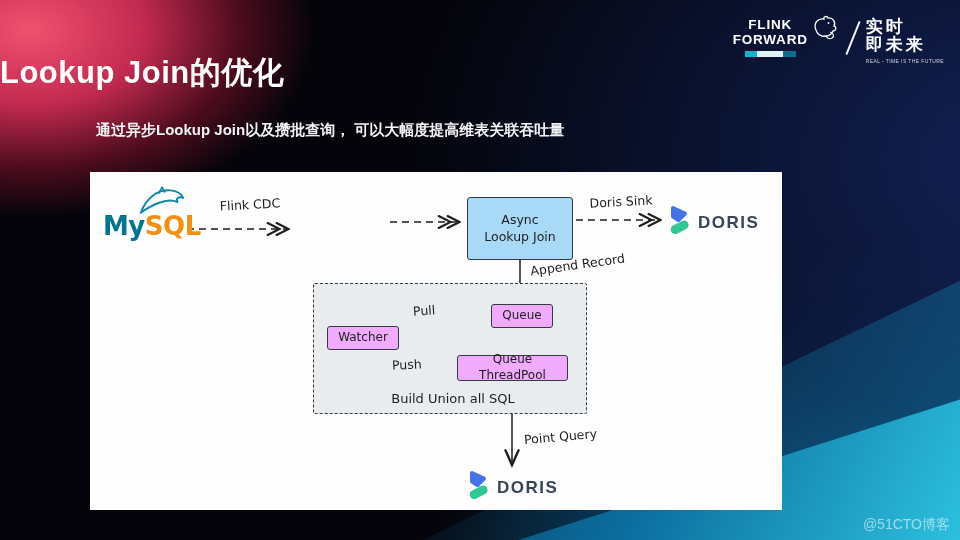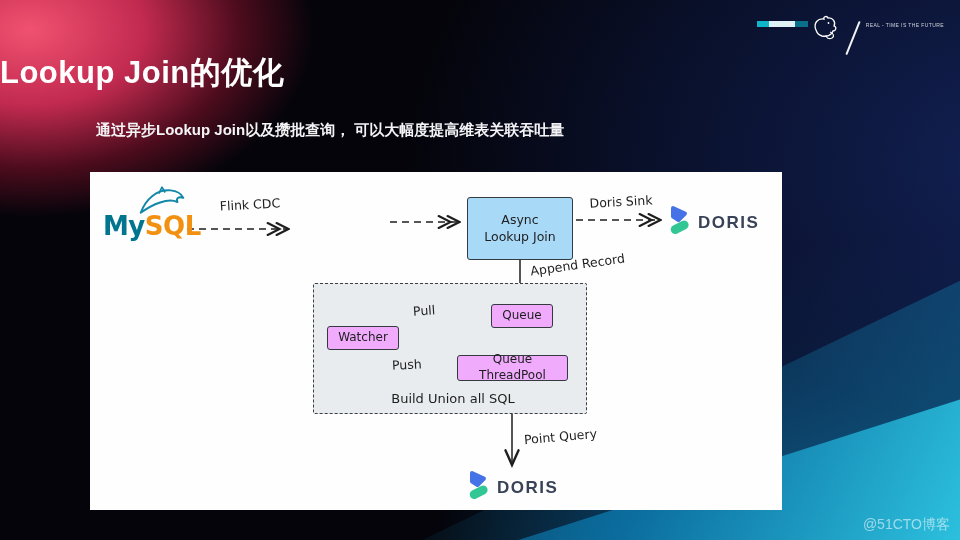--- a/index.html
+++ b/index.html
@@ -65,35 +65,43 @@
 </style>
 </head>
 <body>
 
 <div class="slide">
   <div class="teal-wedge2"></div>
   <div class="teal-wedge"></div>
 
   <div class="brand">
     <div class="ff-col">
+      <div class="ff-text">
+        <span>FLINK</span><br>
+        <span>FORWARD</span>
+      </div>
       <div class="ff-badge">
         <span style="width:12px;background:#0fb6c9;"></span>
         <span style="width:26px;background:#dff2f6;"></span>
         <span style="width:13px;background:#0a6f8a;"></span>
       </div>
     </div>
     <span class="squirrel">
       <svg width="30" height="28" viewBox="0 0 30 28">
         <path d="M6 16 C3 9 8 4 14 5 C13 2.5 17 1.5 18 4 C23 3.5 26 8 24 12 C27 13 26 17 23 17 C22 21 17 23 12 22 C8 21 7 19 6 16 Z" fill="none" stroke="#fff" stroke-width="1.3"></path>
         <path d="M20 18 C23 19 25 22 22 24 C19 25.5 16 24 16 21" fill="none" stroke="#fff" stroke-width="1.1"></path>
         <circle cx="18.5" cy="9" r="0.9" fill="#fff"></circle>
       </svg>
     </span>
     <div class="slash"></div>
     <div class="cn-col">
+      <div class="cn">
+        <span>实时</span><br>
+        <span>即未来</span>
+      </div>
       <div class="tagline">REAL - TIME IS THE FUTURE</div>
     </div>
   </div>
 
   <div class="title">Lookup Join的优化</div>
   <div class="subtitle">通过异步Lookup Join以及攒批查询， 可以大幅度提高维表关联吞吐量</div>
 
   <div class="panel">
 
     <svg class="arrows">

